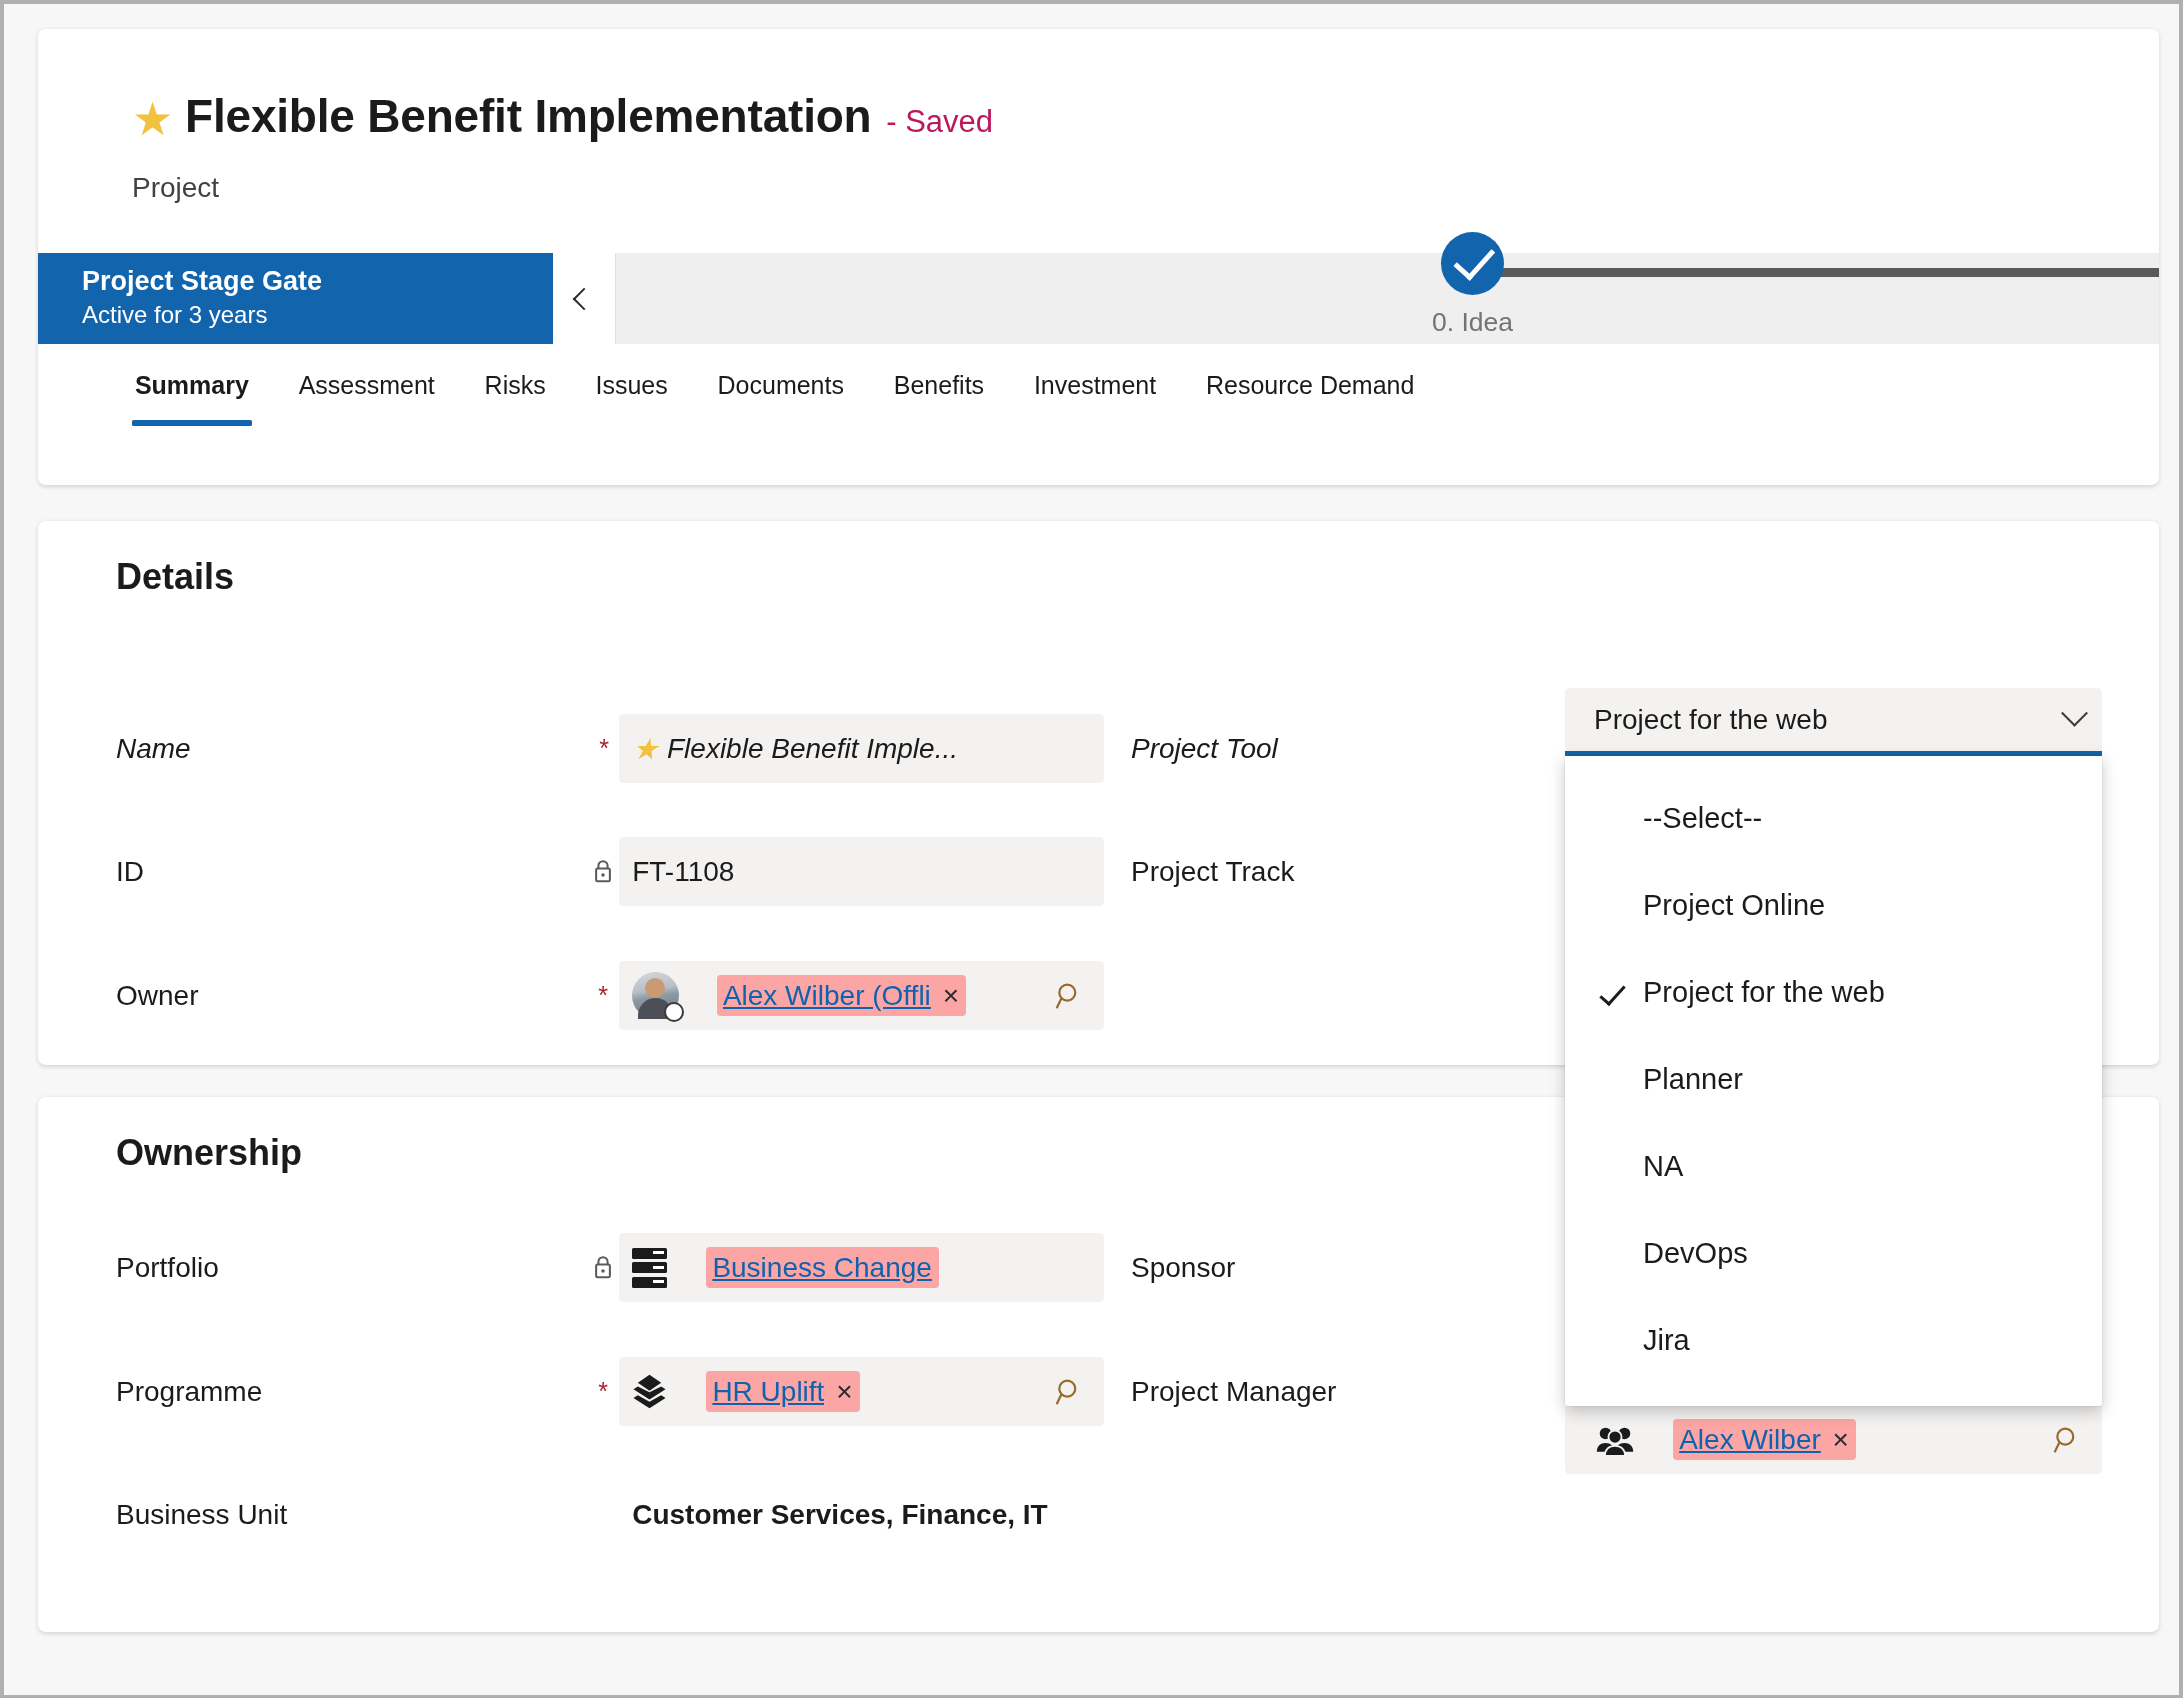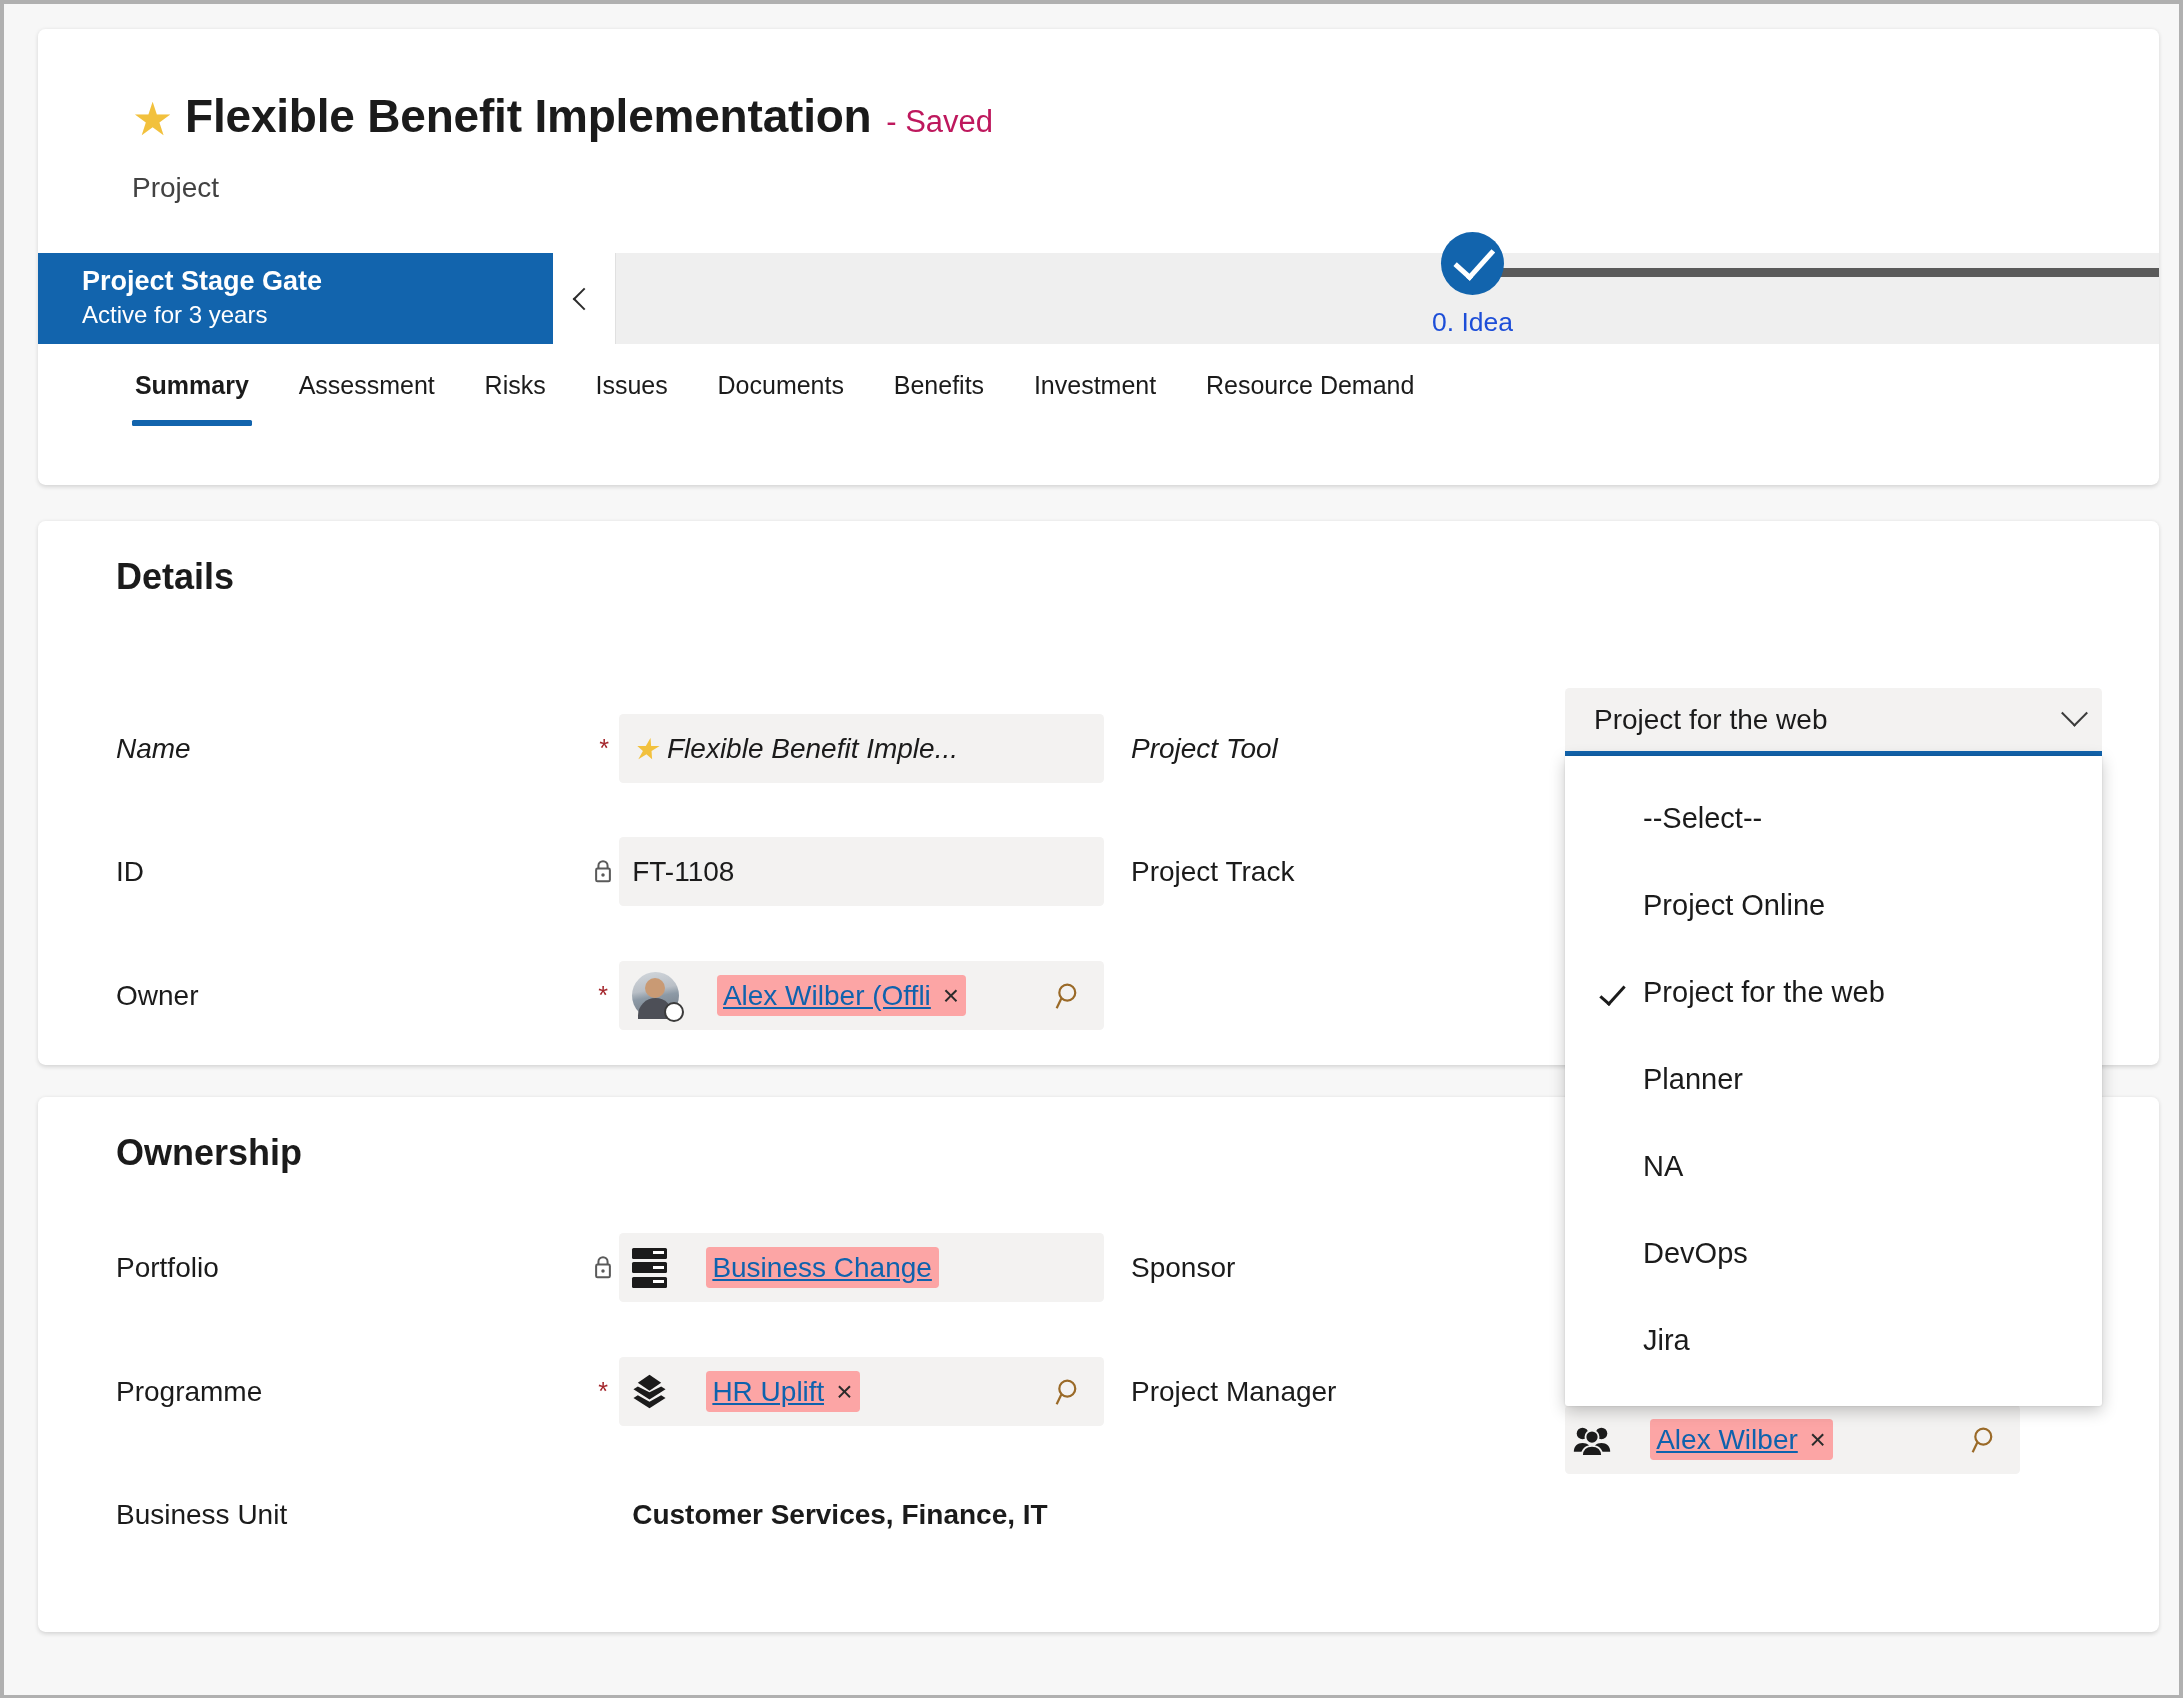--- a/index.html
+++ b/index.html
@@ -112,21 +112,21 @@
   }
   .bpf-check {
     width: 22px; height: 38px;
     border-right: 5.1px solid #ffffff;
     border-bottom: 5.1px solid #ffffff;
     transform: rotate(42deg) translate(-2.2px,-4.4px);
   }
   .bpf-stage-name {
     margin-top: 11.8px;
     font-size: 26.5px;
-    color: #1d4ed8;
+    color: #737373;
   }
 
   
   .tabs {
     position: absolute;
     left: 0; top: 324px;
     width: 2121px; height: 132px;
     display: flex;
     align-items: flex-start;
     padding-left: 94px;
@@ -517,21 +517,21 @@
         <span class="flabel">Business Unit</span>
         <span class="req-star"></span>
         <div class="fieldbox plain">
           <span>Customer Services, Finance, IT</span>
         </div>
       </div>
       <div class="fcell right"></div>
     </div>
   </div>
 
-  <div style="position:absolute;left:1561px;top:1401px;width:455px;height:69px;background:#f3f2f1;border-radius:4.4px;display:flex;align-items:center;padding:0 8px;z-index:10;">
+  <div style="position:absolute;left:1561px;top:1401px;width:537px;height:69px;background:#f3f2f1;border-radius:4.4px;display:flex;align-items:center;padding:0 31px;z-index:10;">
     <span class="people-ico">
       <svg viewBox="0 0 52 44">
         <circle cx="13" cy="13" r="8" fill="#1b1b1b"></circle>
           <circle cx="39" cy="13" r="8" fill="#1b1b1b"></circle>
         <path d="M1 38c0-8 5-12 12-12s12 4 12 12z" fill="#1b1b1b"></path>
         <path d="M27 38c0-8 5-12 12-12s12 4 12 12z" fill="#1b1b1b"></path>
         <circle cx="26" cy="18" r="9" fill="#1b1b1b" stroke="#f3f2f1" stroke-width="2.5"></circle>
         <path d="M12 44c0-9 6-14 14-14s14 5 14 14z" fill="#1b1b1b" stroke="#f3f2f1" stroke-width="2.5"></path>
       </svg>
     </span>

